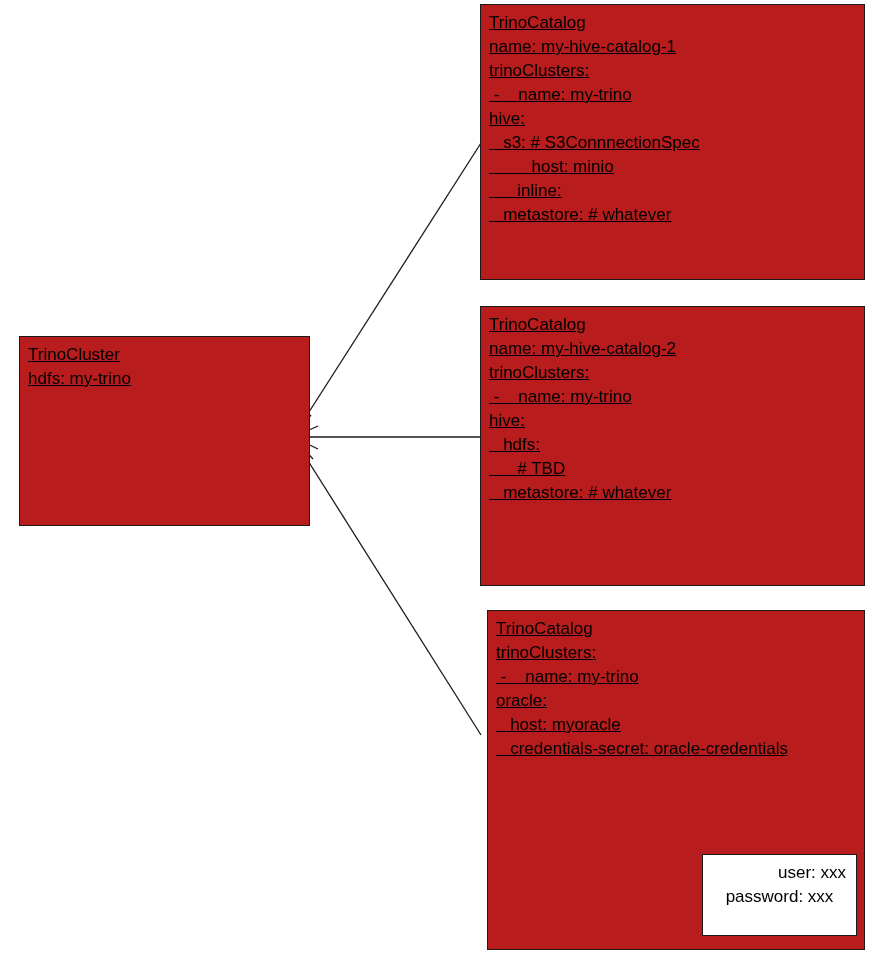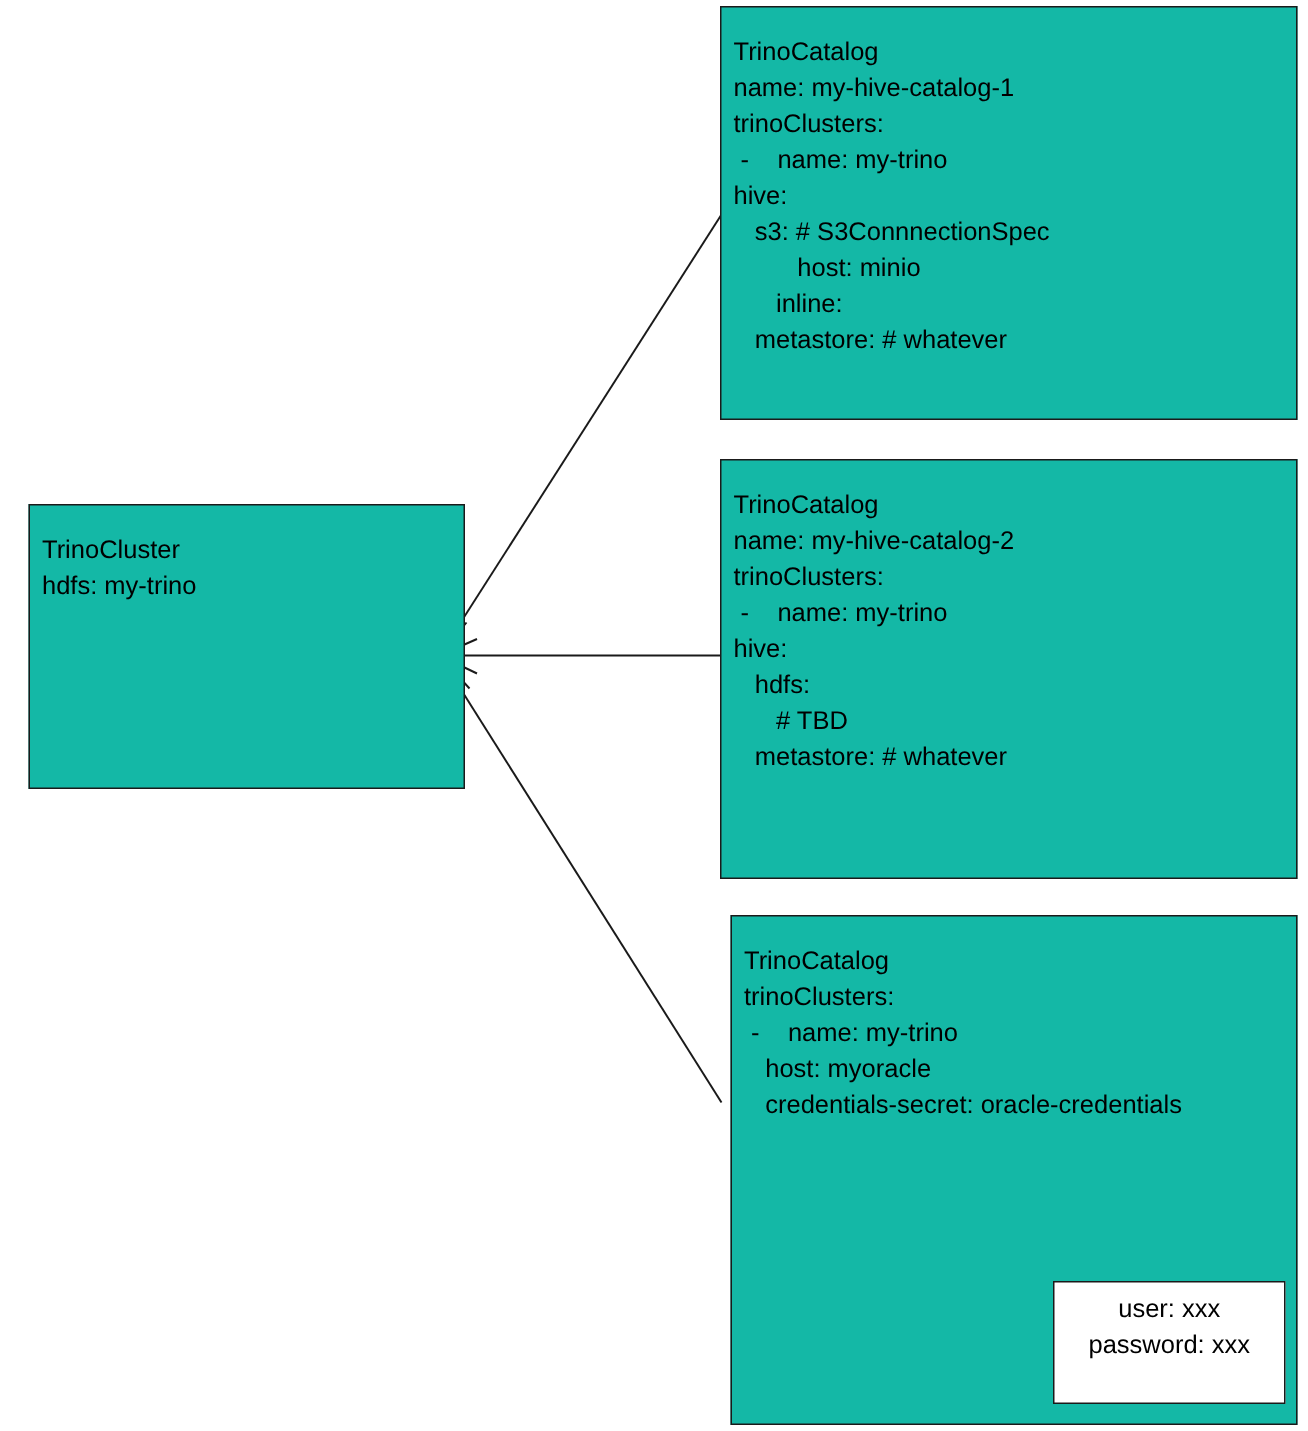--- a/index.html
+++ b/index.html
@@ -19,23 +19,24 @@
     position: absolute;
     left: 0;
     top: 0;
     width: 872px;
     height: 954px;
     pointer-events: none;
   }
   .node {
     position: absolute;
     border: 1px solid #1a1a1a;
-    background: #14b8a6;
+    background: #b91c1c;
     box-sizing: border-box;
-    padding: 18px 8px 6px 8px;
+    padding: 6px 8px 6px 8px;
+    text-decoration: underline;
   }
   .line {
     font-size: 17px;
     line-height: 24px;
     color: #000000;
     white-space: pre;
   }
   .inner-node {
     position: absolute;
     border: 1px solid #1a1a1a;
@@ -107,22 +108,23 @@
     <div class="line">hive:</div>
     <div class="line">   hdfs:</div>
     <div class="line">      # TBD</div>
     <div class="line">   metastore: # whatever</div>
   </div>
 
   <div class="node" style="left:487px; top:610px; width:378px; height:340px;">
     <div class="line">TrinoCatalog</div>
     <div class="line">trinoClusters:</div>
     <div class="line"> -    name: my-trino</div>
+    <div class="line">oracle:</div>
     <div class="line">   host: myoracle</div>
     <div class="line">   credentials-secret: oracle-credentials</div>
 
     <div class="inner-node" style="left:214px; top:243px; width:155px; height:82px;">
-      <div class="line" style="text-align:center;">user: xxx</div>
+      <div class="line" style="text-align:right;">user: xxx</div>
       <div class="line" style="text-align:center;">password: xxx</div>
     </div>
   </div>
 
 </div>
 
 </body></html>

